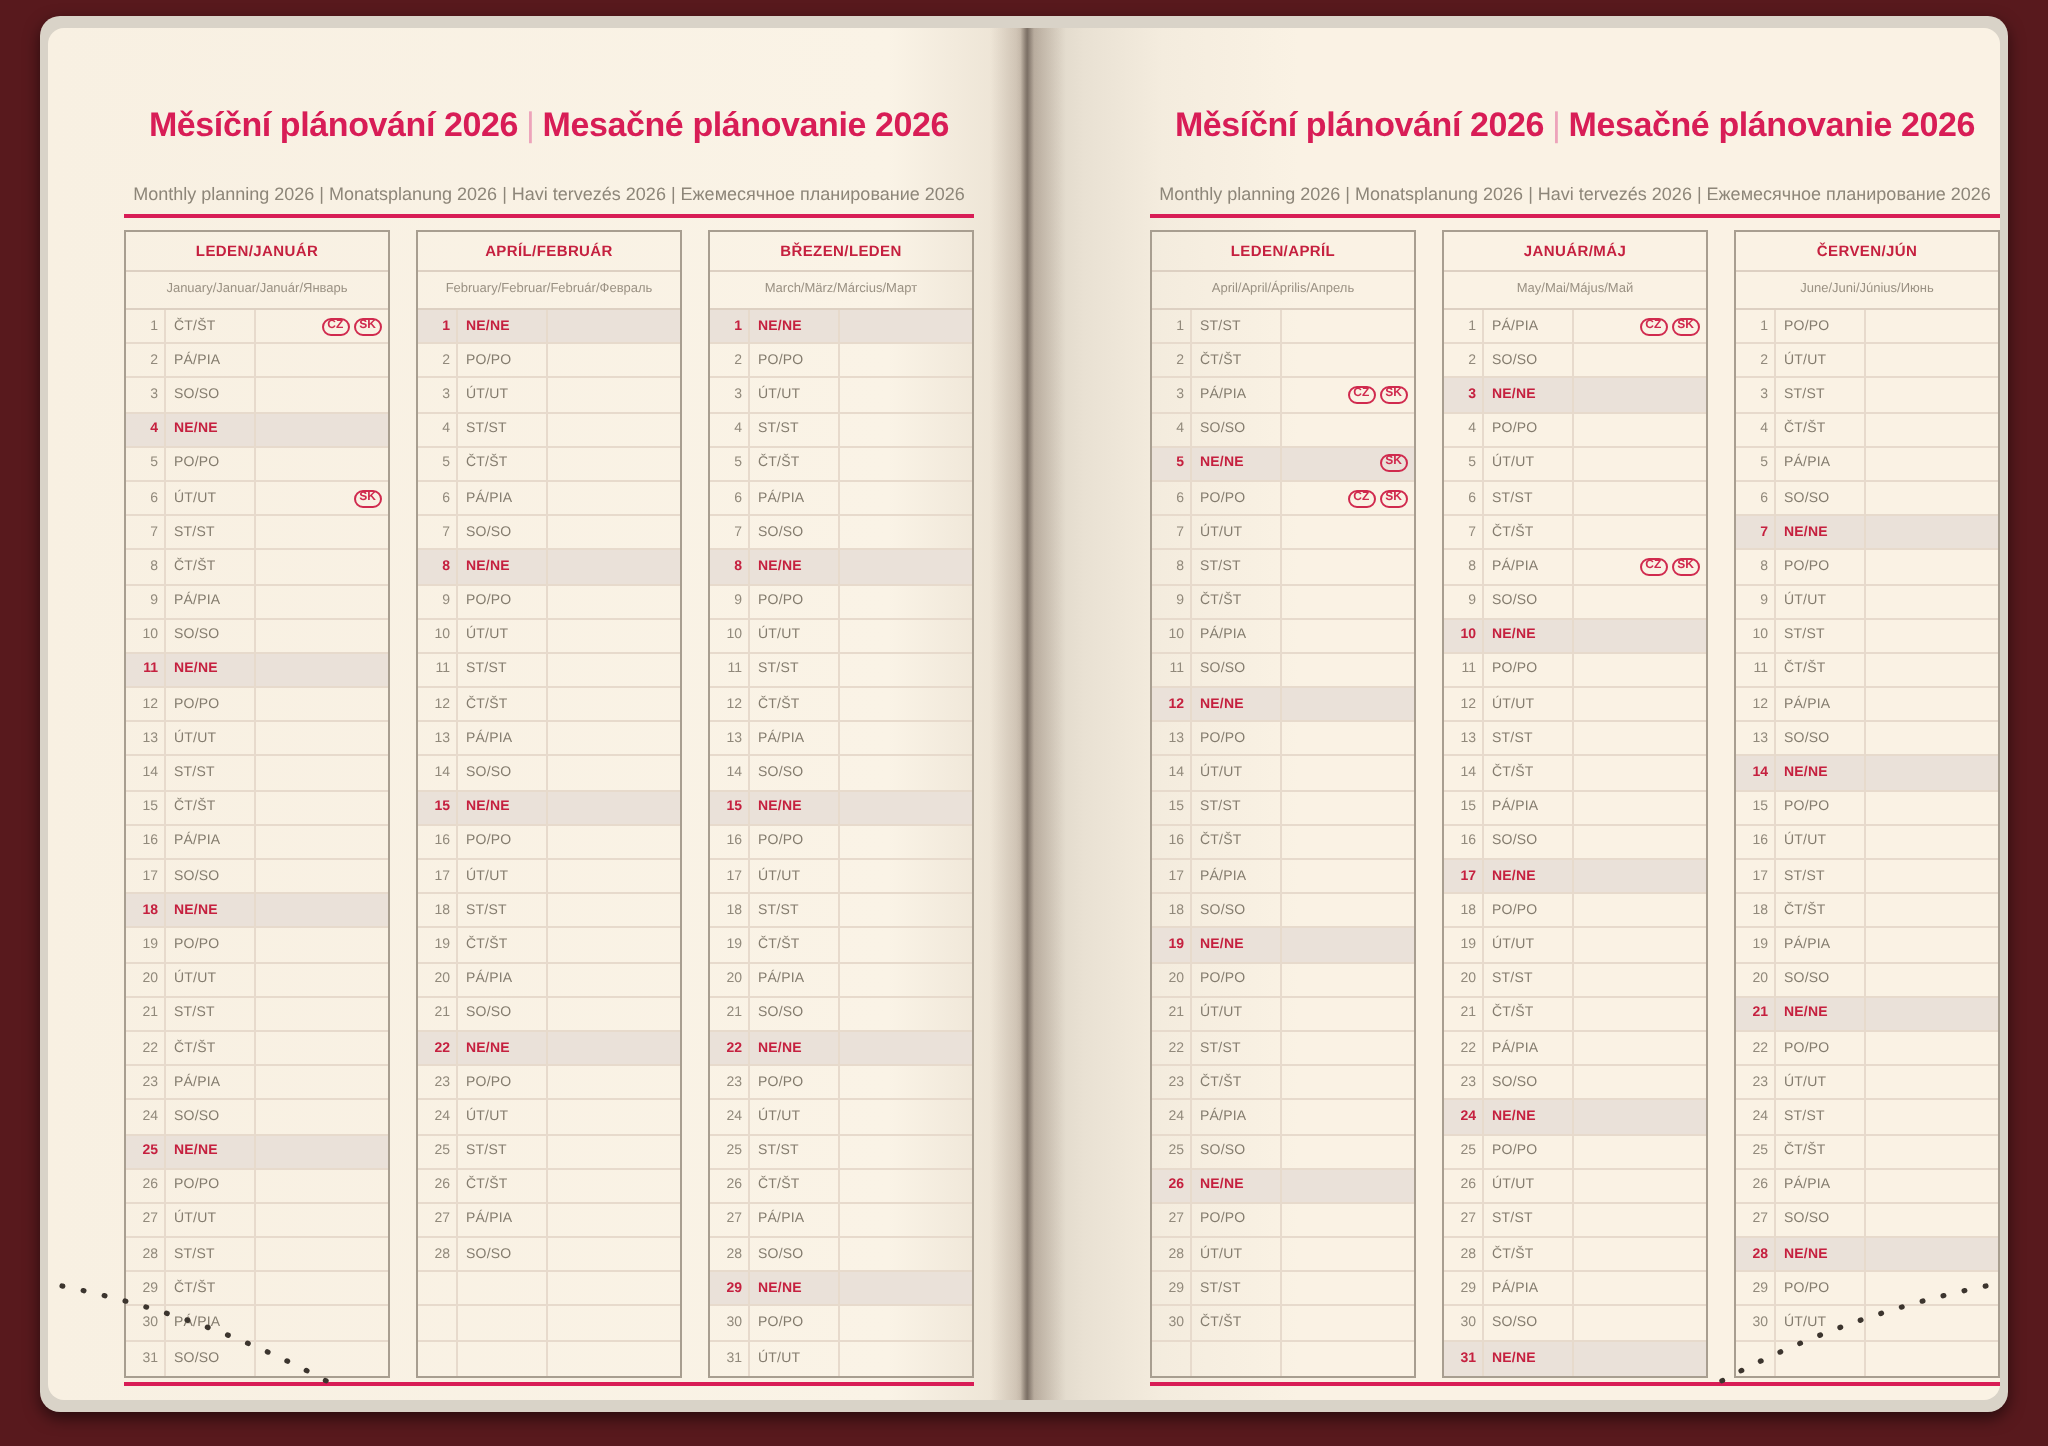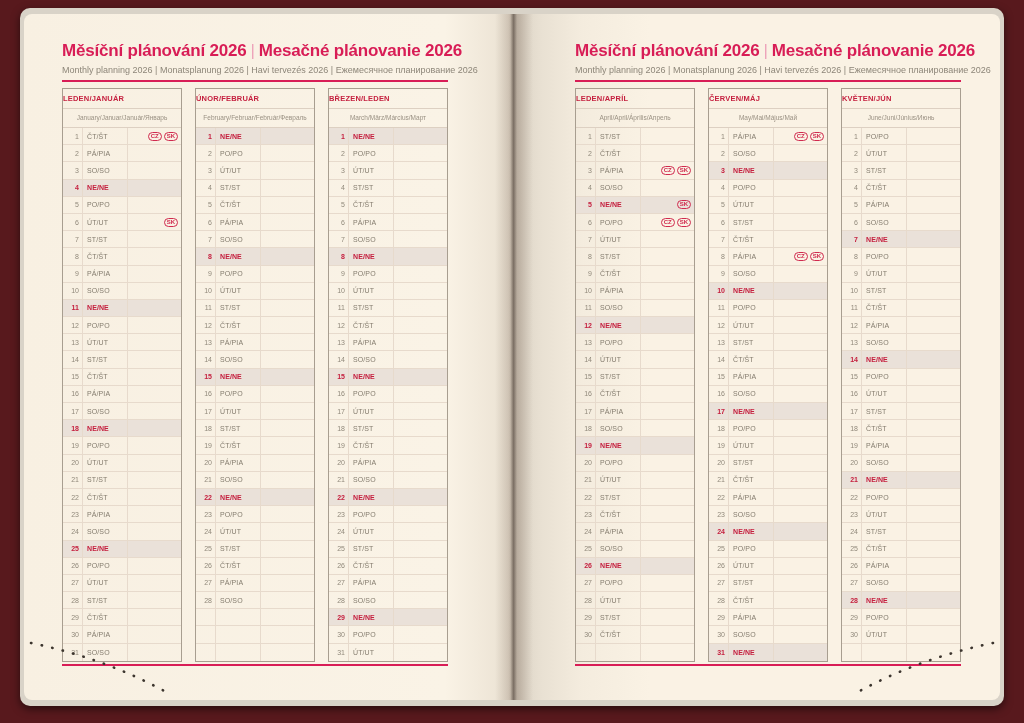--- a/index.html
+++ b/index.html
@@ -18,31 +18,31 @@
     background:linear-gradient(90deg,#f8f0e2 0%,#faf3e6 86%,#ebe2d3 99%,#d8cfc0 100%);
   }
   .page.right{
     left:513px;width:487px;border-radius:0 8px 8px 0;
     background:linear-gradient(90deg,#d9d1c3 0%,#e9e1d3 6%,#f4ecde 14%,#faf2e4 28%,#faf2e4 100%);
   }
   .gutter{
     position:absolute;left:495px;top:14px;width:38px;height:686px;pointer-events:none;
     background:linear-gradient(90deg,rgba(80,55,40,0) 0%,rgba(80,55,40,.20) 40%,rgba(45,30,22,.55) 49%,rgba(80,55,40,.25) 58%,rgba(80,55,40,0) 100%);
   }
-  .content{position:absolute;top:0;width:386px;}
+  .content{position:absolute;top:12px;width:425px;}
   .content.cl{left:38px;}
   .content.cr{left:62px;}
   .head{text-align:center;padding-top:27px;}
   .title{font-size:17px;font-weight:bold;color:#d81d56;letter-spacing:-0.2px;white-space:nowrap;}
   .title .sep{color:#eda3ba;font-weight:normal;padding:0 4px;}
-  .subtitle{margin-top:4px;font-size:9px;color:#8d8679;white-space:nowrap;}
+  .subtitle{margin-top:19px;font-size:9px;color:#8d8679;white-space:nowrap;}
   .rule{margin-top:5px;height:2px;background:#d81d56;}
   .months-row{display:flex;gap:13px;margin-top:6px;}
   .month-col{flex:1;border:1px solid #a89e90;background:transparent;}
-  .m-name{height:19px;line-height:20px;font-size:7.5px;font-weight:bold;color:#c5203f;border-bottom:1px solid #ddd0c2;letter-spacing:.2px;}
+  .m-name{height:19px;line-height:20px;text-align:center;font-size:7.5px;font-weight:bold;color:#c5203f;border-bottom:1px solid #ddd0c2;letter-spacing:.2px;}
   .m-langs{height:18px;line-height:18px;text-align:center;font-size:6.5px;color:#9a9183;border-bottom:1px solid #ddd0c2;white-space:nowrap;overflow:hidden;}
   .day-row{display:flex;height:17.2px;border-bottom:1px solid #e7dacc;box-sizing:border-box;}
   .m-body .day-row:last-child{border-bottom:none;}
   .c-num{width:20px;box-sizing:border-box;border-right:1px solid #e7dacc;font-size:7px;color:#91897b;display:flex;align-items:center;justify-content:flex-end;padding-right:3px;}
   .c-day{width:45px;box-sizing:border-box;border-right:1px solid #e7dacc;font-size:7px;color:#847c6e;display:flex;align-items:center;padding-left:4px;letter-spacing:.1px;}
   .c-note{flex:1;display:flex;align-items:center;justify-content:flex-end;gap:2px;padding-right:3px;}
   .day-row.sun{background:#eae1d9;}
   .day-row.sun .c-num,.day-row.sun .c-day{color:#c5203f;font-weight:bold;}
   .badge{font-size:6px;line-height:7px;font-weight:bold;color:#d02a4e;border:1px solid #d02a4e;border-radius:5px;padding:0 2px;background:transparent;}
   .bottom-rule{margin-top:2px;height:2px;background:#d81d56;}
@@ -223,21 +223,21 @@
               <div class="c-note"></div>
             </div>
             <div class="day-row">
               <div class="c-num">31</div>
               <div class="c-day">SO/SO</div>
               <div class="c-note"></div>
             </div>
           </div>
         </div>
       <div class="month-col">
-          <div class="m-name">ÚNOR/FEBRUÁR</div>
+          <div class="m-name">APRÍL/FEBRUÁR</div>
           <div class="m-langs">February/Februar/Február/Февраль</div>
           <div class="m-body">
             <div class="day-row sun">
               <div class="c-num">1</div>
               <div class="c-day">NE/NE</div>
               <div class="c-note"></div>
             </div>
             <div class="day-row">
               <div class="c-num">2</div>
               <div class="c-day">PO/PO</div>
@@ -727,21 +727,21 @@
               <div class="c-note"></div>
             </div>
             <div class="day-row">
               <div class="c-num"></div>
               <div class="c-day"></div>
               <div class="c-note"></div>
             </div>
           </div>
         </div>
       <div class="month-col">
-          <div class="m-name">ČERVEN/MÁJ</div>
+          <div class="m-name">JANUÁR/MÁJ</div>
           <div class="m-langs">May/Mai/Május/Май</div>
           <div class="m-body">
             <div class="day-row">
               <div class="c-num">1</div>
               <div class="c-day">PÁ/PIA</div>
               <div class="c-note">
                 <span class="badge">CZ</span>
                 <span class="badge">SK</span>
               </div>
             </div>
@@ -894,21 +894,21 @@
               <div class="c-note"></div>
             </div>
             <div class="day-row sun">
               <div class="c-num">31</div>
               <div class="c-day">NE/NE</div>
               <div class="c-note"></div>
             </div>
           </div>
         </div>
       <div class="month-col">
-          <div class="m-name">KVĚTEN/JÚN</div>
+          <div class="m-name">ČERVEN/JÚN</div>
           <div class="m-langs">June/Juni/Június/Июнь</div>
           <div class="m-body">
             <div class="day-row">
               <div class="c-num">1</div>
               <div class="c-day">PO/PO</div>
               <div class="c-note"></div>
             </div>
             <div class="day-row">
               <div class="c-num">2</div>
               <div class="c-day">ÚT/UT</div>

